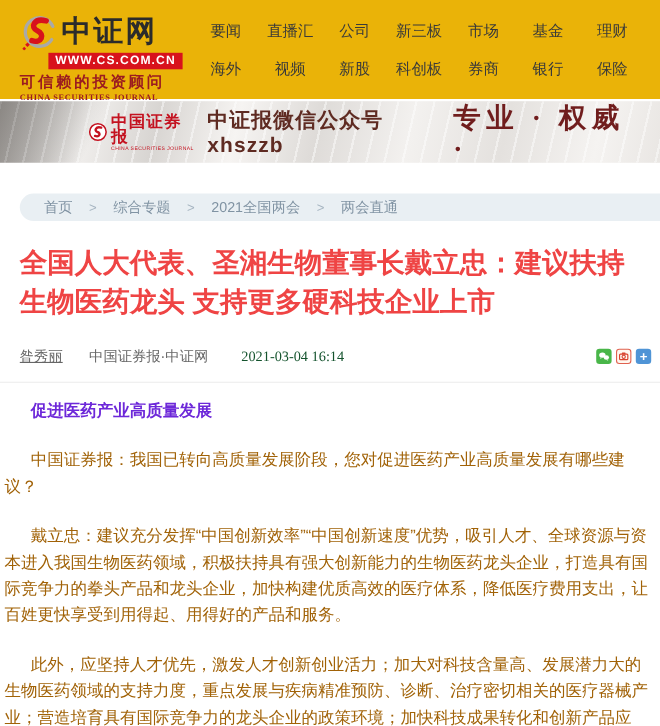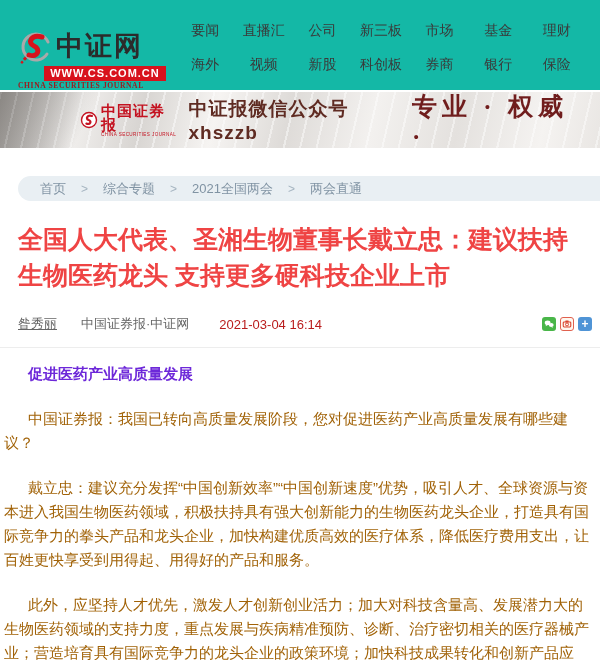--- a/index.html
+++ b/index.html
@@ -3,21 +3,21 @@
 <meta charset="utf-8">
 <style>
   * { margin:0; padding:0; box-sizing:border-box; }
   html,body { width:600px; }
   body {
     height:660px; overflow:hidden; background:#fff;
     font-family:"Liberation Sans","DejaVu Sans",sans-serif; color:#333;
   }
 
   
-  .header { display:flex; align-items:flex-end; padding:10px 14px 0 18px; height:90px; background:#14b8a6; }
+  .header { display:flex; align-items:flex-start; padding:10px 14px 0 18px; height:90px; background:#eab308; }
   .logo { width:148px; flex:0 0 148px; cursor:pointer; }
   .logo-top { display:flex; align-items:center; }
   .logo-mark { width:36px; height:36px; flex:0 0 36px; }
   .site-name { font-size:27px; font-weight:700; color:#2b2b2b; letter-spacing:2px; margin-left:2px; }
   .url-bar { margin:2px 0 0 26px; background:#d8121c; color:#fff; font-weight:700;
              font-size:11px; letter-spacing:1px; padding:1px 6px 2px; text-align:center; }
   .slogan-cn { margin-top:3px; color:#9b1c20; font-weight:700; font-size:14px; letter-spacing:2.5px;
                font-family:"Liberation Serif","DejaVu Serif",serif; }
   .slogan-en { color:#9b1c20; font-size:7.6px; letter-spacing:0.6px; font-weight:700;
                font-family:"Liberation Serif","DejaVu Serif",serif; }
@@ -52,21 +52,21 @@
                 background:#e9eff3; border-radius:13px 0 0 13px; padding-left:22px;
                 font-size:13px; color:#8093a3; }
   .crumb { cursor:pointer; white-space:nowrap; }
   .crumb-sep { color:#a5b4c0; font-size:12px; }
 
   
   .title { margin:20px 18px 0; font-size:25px; line-height:36px; font-weight:600; color:#ef4444; }
   .byline { display:flex; align-items:center; margin:22px 8px 0 18px; font-size:13px; color:#666; }
   .byline .author { margin-right:24px;text-decoration:underline; }
   .byline .source { margin-right:30px; }
-  .byline .date { color:#b91c1c; }
+  .byline .date { color:#14532d;font-family:Liberation Serif, serif; }
   .share { margin-left:auto; display:flex; gap:4px; }
   .share-btn { width:14px; height:14px; border-radius:3px; display:flex; align-items:center;
                justify-content:center; cursor:pointer; }
   .share-wechat { background:#49b649; }
   .share-weibo { background:#fff7ef; border:1px solid #e0614f; }
   .share-more { background:#4f94d6; color:#fff; font-size:12px; font-weight:700; line-height:1; }
 
   .divider { border:none; border-top:1px solid #ededed; margin-top:14px; }
 
   
@@ -84,20 +84,21 @@
         <svg viewBox="0 0 36 36" width="36" height="36">
           <path d="M30 14 A13 13 0 1 0 29 26" fill="none" stroke="#a9a9a9" stroke-width="3" stroke-linecap="round"></path>
           <path d="M24 9 C 13 6 9 15 16 18 C 23 21 20 30 11 27" fill="none" stroke="#d8121c" stroke-width="5" stroke-linecap="round"></path>
           <rect x="6" y="29" width="3" height="3" fill="#d8121c" transform="rotate(45 7 30)"></rect>
           <rect x="3" y="33" width="2.4" height="2.4" fill="#d8121c" transform="rotate(45 4 34)"></rect>
         </svg>
       </span>
       <span class="site-name">中证网</span>
     </div>
     <div class="url-bar">WWW.CS.COM.CN</div>
+    <div class="slogan-cn">可信赖的投资顾问</div>
     <div class="slogan-en">CHINA SECURITIES JOURNAL</div>
   </div>
 
   <div class="nav">
     <div class="nav-row">
       <span class="nav-item">要闻</span>
       <span class="nav-item">直播汇</span>
       <span class="nav-item">公司</span>
       <span class="nav-item">新三板</span>
       <span class="nav-item">市场</span>

